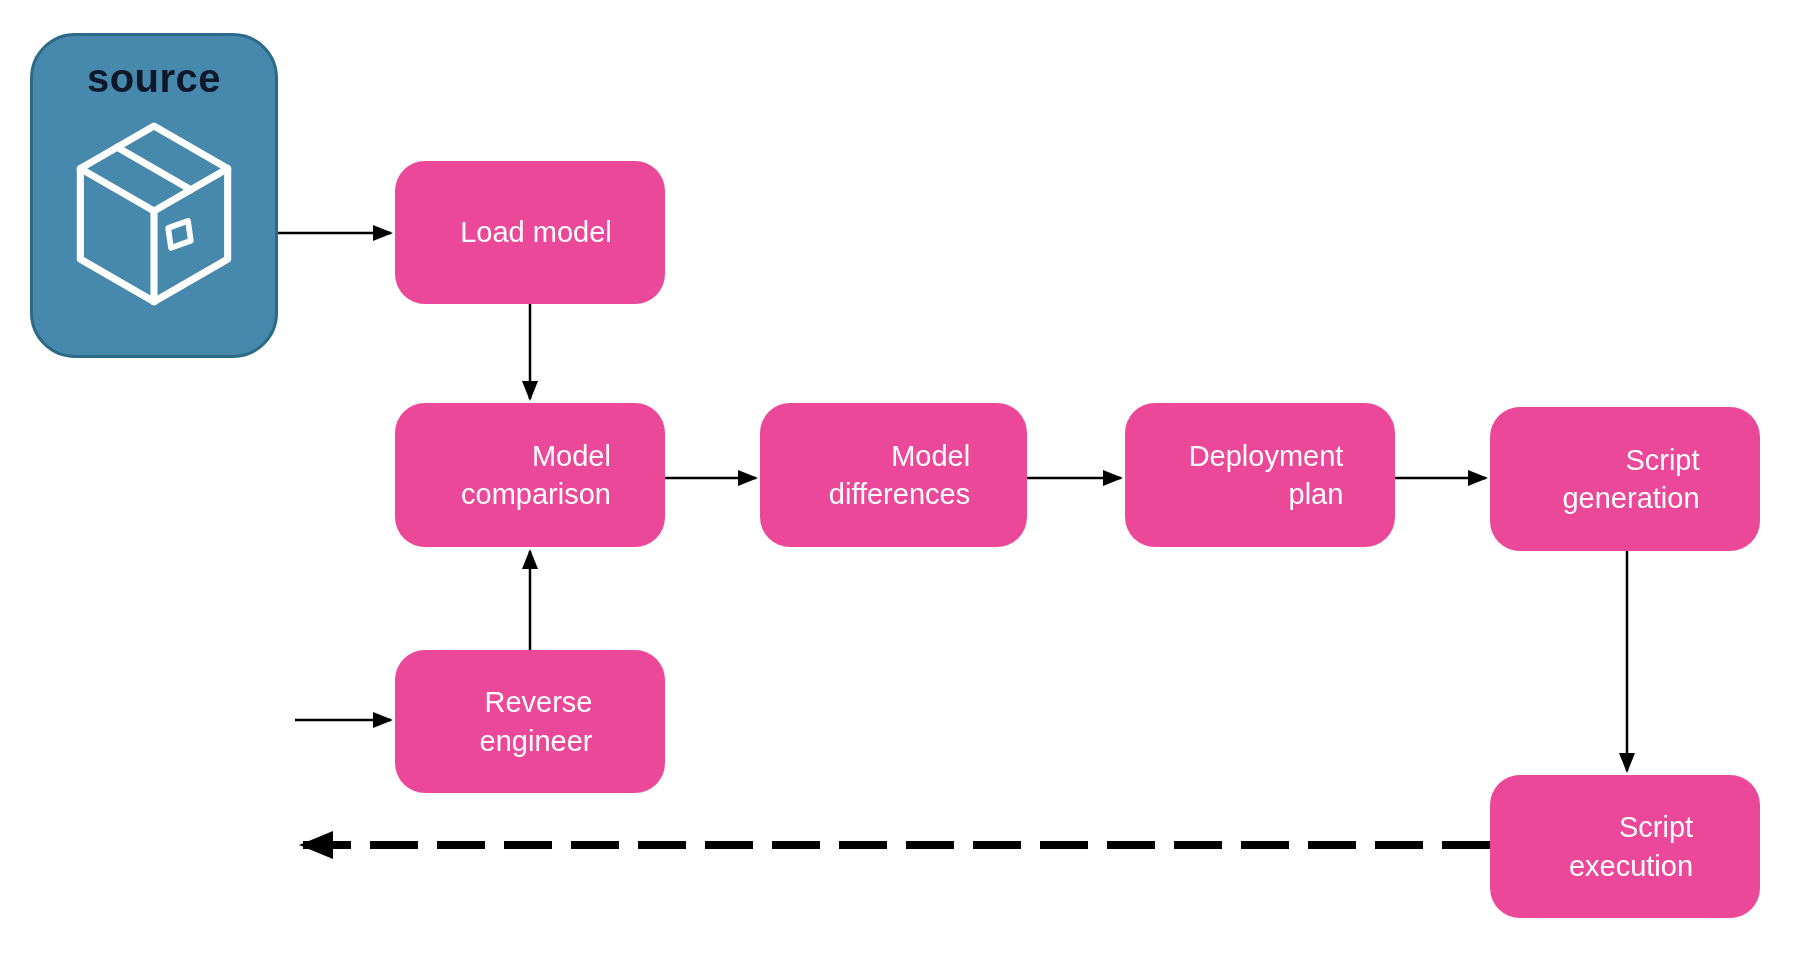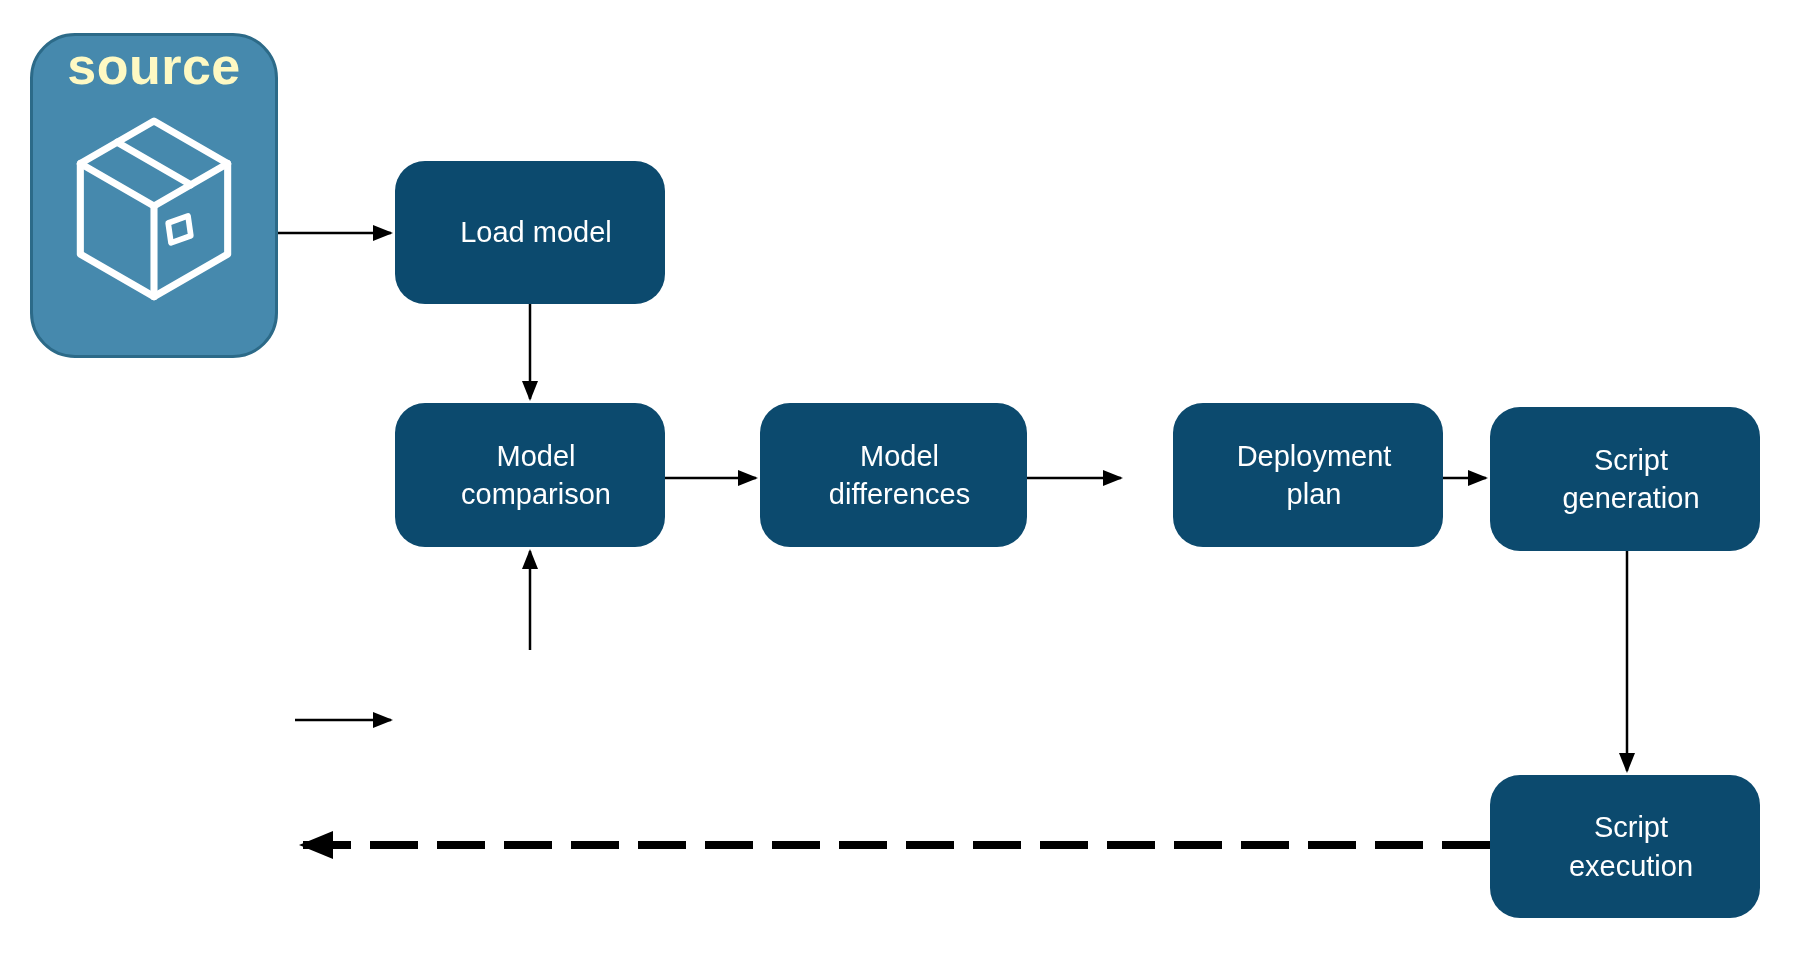--- a/index.html
+++ b/index.html
@@ -27,47 +27,48 @@
     border: 3px solid #2C6A88;
     border-radius: 45px;
     box-sizing: border-box;
     display: flex;
     flex-direction: column;
     align-items: center;
   }
   .endpoint-source { left: 30px;  top: 33px;  width: 248px; height: 325px; }
   .endpoint-target { left: 43px;  top: 603px; width: 252px; height: 327px; }
   .endpoint-label {
-    color: #fef9c3;
-    font-size: 52px;
+    color: #0f172a;
+    font-size: 40px;
     font-weight: bold;
+    margin-top: 20px;
     letter-spacing: 0.5px;
   }
   .endpoint-icon { margin-top: 10px; }
 
   
   .node {
     position: absolute;
-    background: #0c4a6e;
+    background: #ec4899;
     border-radius: 30px;
     display: flex;
     align-items: center;
     justify-content: center;
-    text-align: center;
+    text-align: right;
     color: #ffffff;
     font-size: 29px;
     line-height: 1.32;
     white-space: pre-line;
     box-sizing: border-box;
     padding-left: 12px;
   }
   .node-load-model        { left: 395px;  top: 161px; width: 270px; height: 143px; }
   .node-model-comparison  { left: 395px;  top: 403px; width: 270px; height: 144px; }
   .node-model-differences { left: 760px;  top: 403px; width: 267px; height: 144px; }
-  .node-deployment-plan   { left: 1125px; top: 403px; width: 270px; height: 144px; margin-left: 48px; }
+  .node-deployment-plan   { left: 1125px; top: 403px; width: 270px; height: 144px; }
   .node-script-generation { left: 1490px; top: 407px; width: 270px; height: 144px; }
   .node-reverse-engineer  { left: 395px;  top: 650px; width: 270px; height: 143px; }
   .node-script-execution  { left: 1490px; top: 775px; width: 270px; height: 143px; }
 </style>
 </head>
 <body>
 
 <div class="canvas">
 
   <svg class="arrow-layer" viewBox="0 0 1800 959">
@@ -106,16 +107,18 @@
 
   <div class="node node-load-model">Load model</div>
   <div class="node node-model-comparison">Model
 comparison</div>
   <div class="node node-model-differences">Model
 differences</div>
   <div class="node node-deployment-plan">Deployment
 plan</div>
   <div class="node node-script-generation">Script
 generation</div>
+  <div class="node node-reverse-engineer">Reverse
+engineer</div>
   <div class="node node-script-execution">Script
 execution</div>
 
 </div>
 
 </body></html>

